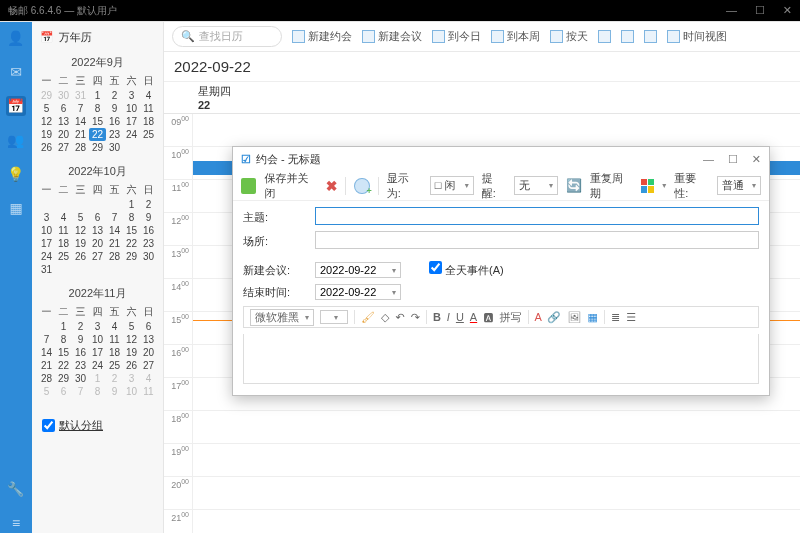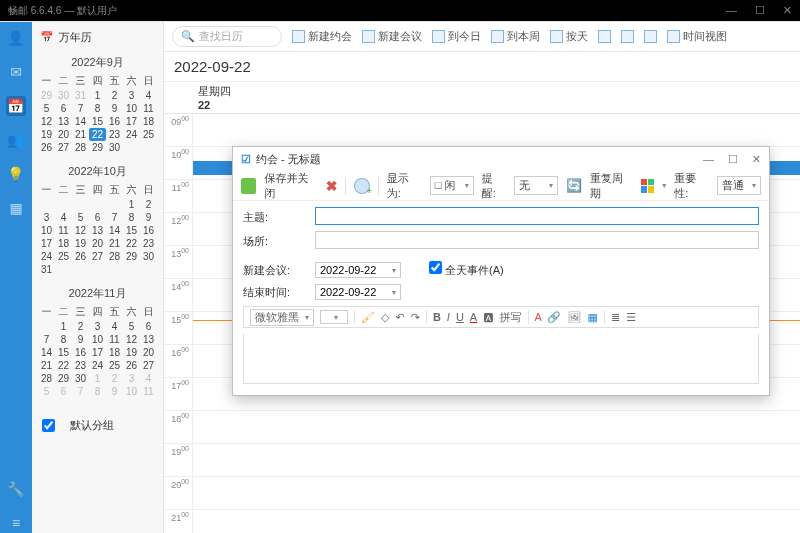--- a/index.html
+++ b/index.html
@@ -20,21 +20,21 @@
 .sidebar { width: 132px; background: #f7f7f7; border-right: 1px solid #e5e5e5; display: flex; flex-direction: column; padding: 8px 6px; }
 .sidebar-head { display: flex; align-items: center; gap: 5px; color: #333; margin-bottom: 10px; padding-left: 2px; }
 .sidebar-head .ic { color: #2e8bd8; }
 .minical { text-align: center; margin-bottom: 10px; color: #444; }
 .minical .mtitle { font-weight: normal; margin-bottom: 3px; }
 .minical table { width: 100%; border-collapse: collapse; table-layout: fixed; }
 .minical th, .minical td { font-size: 10px; padding: 1px 0; font-weight: normal; }
 .minical .dim { color: #bbb; }
 .minical .sel { background: #2e8bd8; color: #fff; border-radius: 2px; }
 .checks { margin-top: 10px; padding-left: 4px; color: #333; }
-.checks label { display: flex; align-items: center; gap: 15px; margin-bottom: 6px; }
+.checks label { display: flex; align-items: center; gap: 4px; margin-bottom: 6px; text-decoration: underline; }
 
 .content { flex: 1; display: flex; flex-direction: column; }
 .toolbar { height: 30px; display: flex; align-items: center; gap: 10px; padding: 0 8px; border-bottom: 1px solid #e9e9e9; }
 .search { display: flex; align-items: center; border: 1px solid #ddd; border-radius: 12px; padding: 2px 8px; width: 110px; color: #aaa; background: #fff; }
 .tbtn { display: flex; align-items: center; gap: 3px; color: #555; cursor: pointer; }
 .tbtn .ic { width: 13px; height: 13px; border: 1px solid #7fb5e0; background: #eaf3fb; }
 .datehdr { padding: 6px 10px; font-size: 15px; color: #333; border-bottom: 1px solid #eee; }
 .dayhdr { display: flex; border-bottom: 1px solid #e5e5e5; }
 .gutter { width: 28px; }
 .daycol { flex: 1; padding: 2px 6px; }

